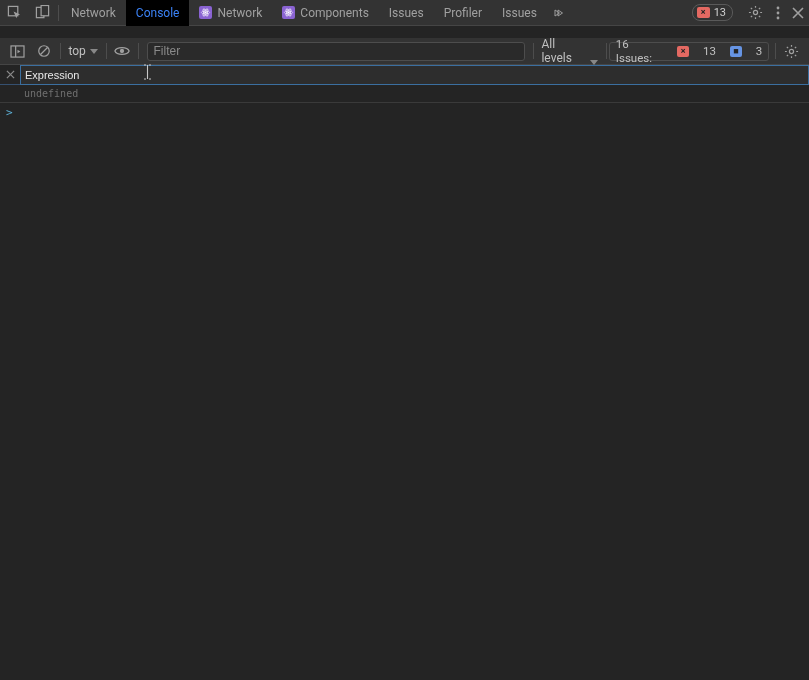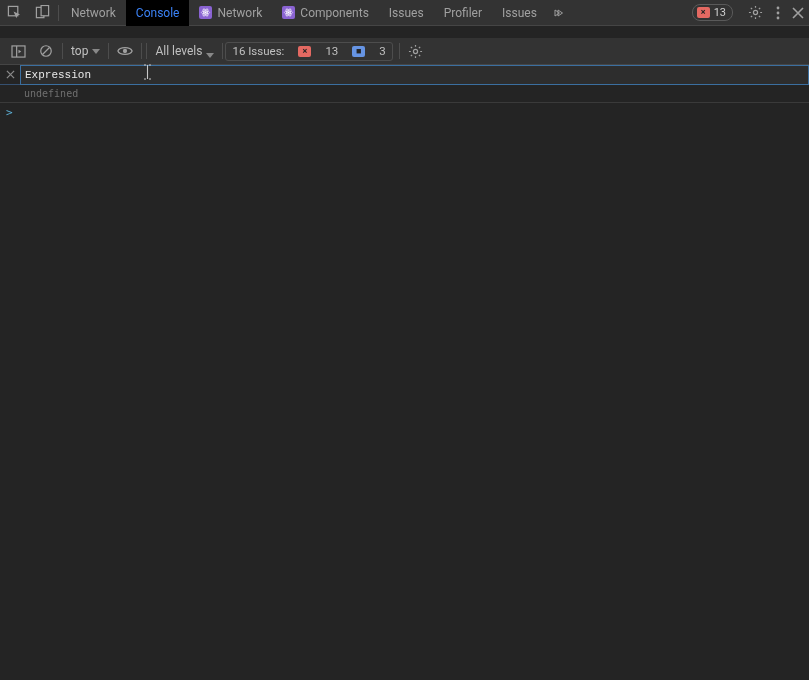--- a/index.html
+++ b/index.html
@@ -158,21 +158,21 @@
     width: 20px; height:20px;
     display:flex;align-items:center;justify-content:center;
     color:#8a8a8a;
   }
   .live-input {
     flex:1;
     height:20px;
     background: #2d2d2d;
     border:1px solid #3b6fa0;
     color:#e8e8e8;
-    font-family: Liberation Mono, monospace;
+    font-family: Liberation Sans, sans-serif;
     font-size: 11px;
     padding: 0 4px;
     outline:none;
   }
   .live-result {
     height: 18px;
     padding-left: 24px;
     color:#6f6f6f;
     font-family: Menlo, Consolas, monospace;
     font-size: 10px;
@@ -307,20 +307,21 @@
     <span class="tri-down"></span>
   </div>
   <div class="divider"></div>
   <div class="tool-icon">
     <svg width="16" height="12" viewBox="0 0 18 12">
         <path d="M1 6 C3 1 15 1 17 6 C15 11 3 11 1 6 Z" fill="none" stroke="#a0a0a0" stroke-width="1.4"></path>
         <circle cx="9" cy="6" r="2.4" fill="#a0a0a0"></circle>
       </svg>
   </div>
   <div class="divider"></div>
+  <input class="filter-input" type="text" placeholder="Filter" style="">
   <div class="divider"></div>
   <div class="levels">
     <span>All levels</span>
     <span class="tri-down"></span>
   </div>
   <div class="divider"></div>
   <div class="issues">
     <span>16 Issues:</span>
     <span class="err-icon">×</span>
     <span>13</span>

